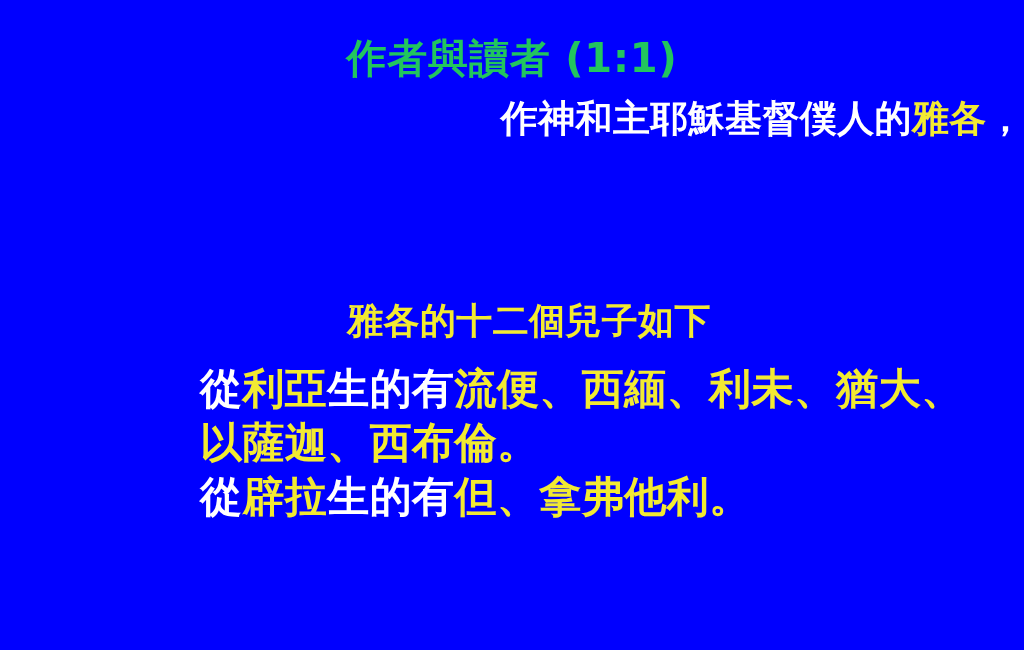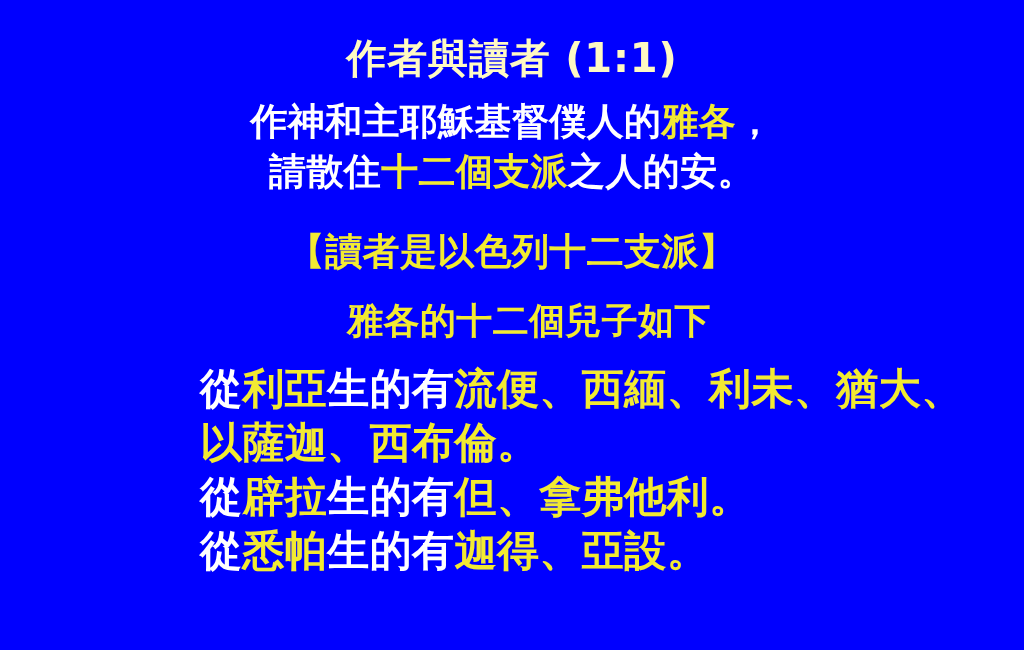--- a/index.html
+++ b/index.html
@@ -36,32 +36,33 @@
 
   
   .title {
     position: absolute;
     top: 38px;
     left: 0;
     width: 1024px;
     text-align: center;
     font-size: 40px;
     font-weight: bold;
-    color: #fef9c3;
+    color: #22c55e;
     line-height: 1.0;
     letter-spacing: 0.02em;
   }
 
   
   .greeting {
     position: absolute;
     top: 103px;
     left: 0;
     width: 1024px;
-    text-align: center;
+    text-align: right;
+    font-family: Liberation Mono, monospace;
   }
   .greeting .line {
     font-size: 37px;
     padding-bottom: 13px;
   }
   .greeting .line:last-child { padding-bottom: 0; }
 
   
   .bracket-heading {
     position: absolute;
@@ -105,27 +106,24 @@
 </style>
 </head>
 <body>
 
 <div class="slide">
 
   <div class="title">作者與讀者 (1:1)</div>
 
   <div class="greeting">
     <div class="line"><span class="w">作神和主耶穌基督僕人的</span><span class="y">雅各</span><span class="w">，</span></div>
-    <div class="line"><span class="w">請散住</span><span class="y">十二個支派</span><span class="w">之人的安。</span></div>
   </div>
 
-  <div class="bracket-heading line y">【讀者是以色列十二支派】</div>
 
   <div class="sons-heading line y">雅各的十二個兒子如下</div>
 
   <div class="body-list">
     <div class="line"><span class="w">從</span><span class="y">利亞</span><span class="w">生的有</span><span class="y">流便、西緬、利未、猶大、</span></div>
     <div class="line indent"><span class="y">以薩迦、西布倫。</span></div>
     <div class="line"><span class="w">從</span><span class="y">辟拉</span><span class="w">生的有</span><span class="y">但、拿弗他利。</span></div>
-    <div class="line"><span class="w">從</span><span class="y">悉帕</span><span class="w">生的有</span><span class="y">迦得、亞設。</span></div>
   </div>
 
 </div>
 
 </body></html>

